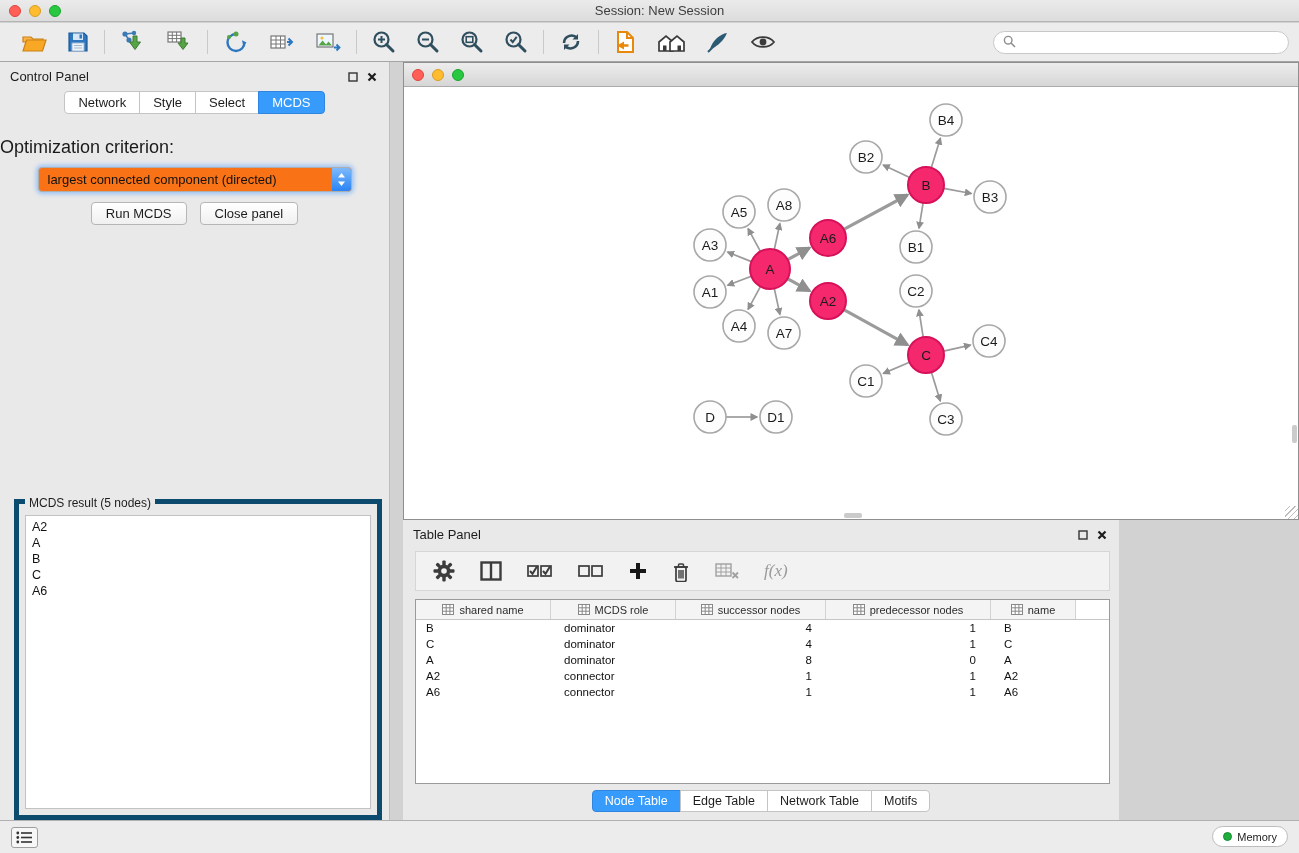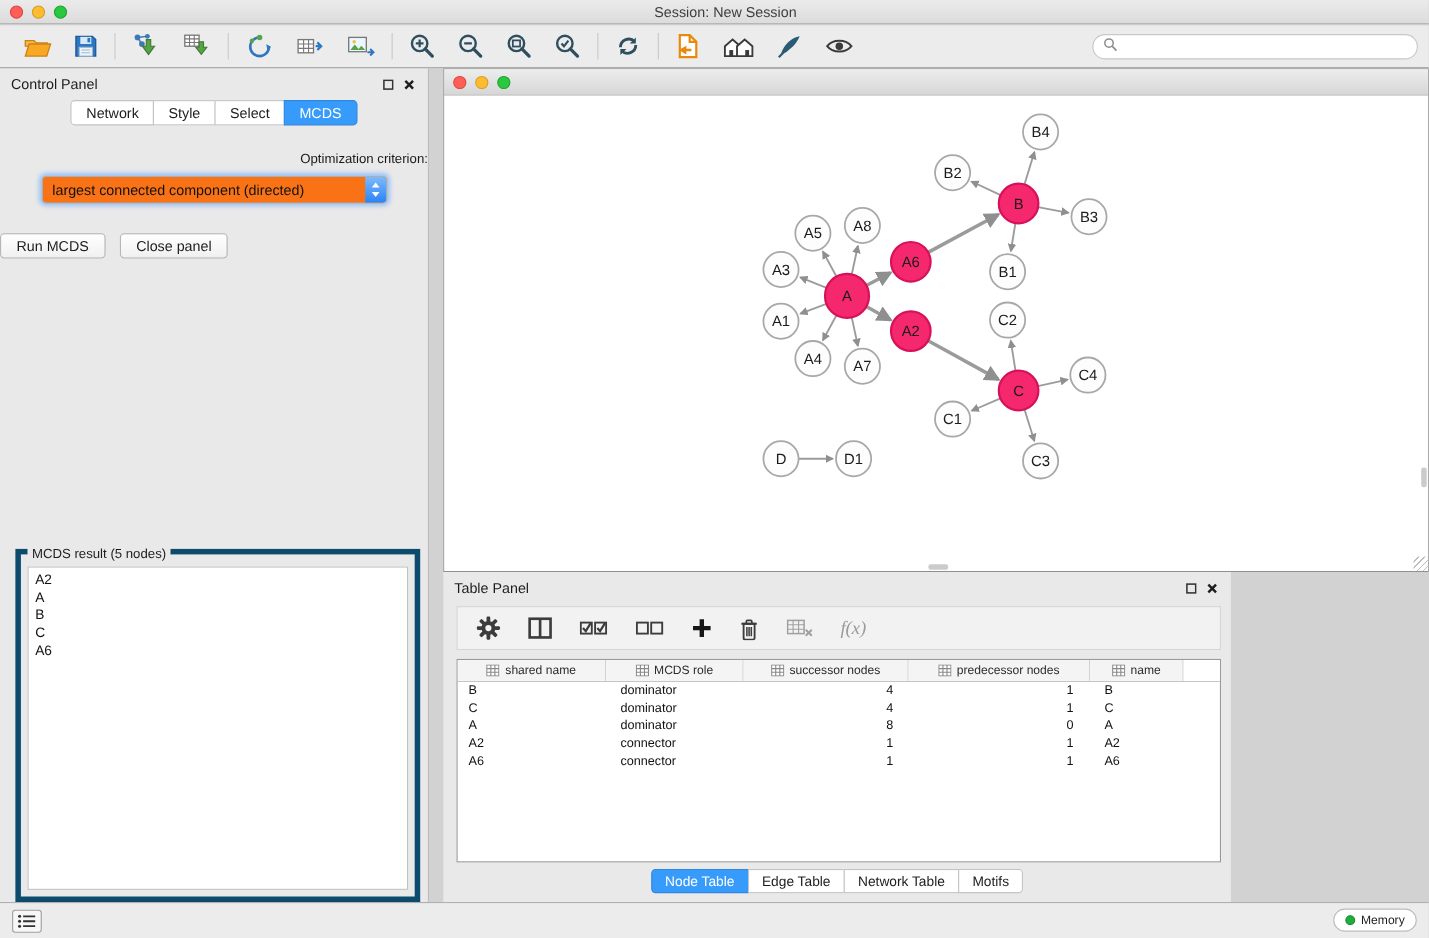--- a/index.html
+++ b/index.html
@@ -35,28 +35,28 @@
   .cp-header, .tp-header { display:flex; align-items:center; gap:9px; padding:7px 12px 0 10px; }
   .panel-title { flex:1; font-size:13px; color:#1d1d1d; }
   .panel-btn { display:inline-flex; cursor:pointer; }
   .cp-tabs { display:flex; justify-content:center; margin-top:7px; }
   .tab { font-size:13px; padding:3px 13px; background:#fff; border:1px solid #c4c4c4;
     margin-left:-1px; color:#1d1d1d; cursor:pointer; white-space:nowrap; }
   .tab:first-child { border-radius:4px 0 0 4px; margin-left:0; }
   .tab:last-child { border-radius:0 4px 4px 0; }
   .tab.selected { background:#379bfc; border-color:#2e86e0; color:#fff; }
   .tab.small { font-size:12.5px; padding:3px 12px; }
-  .opt-label { margin-top:23px; text-align:right; font-size:12px; color:#1a1a1a; }
+  .opt-label { margin-top:23px; text-align:left; font-size:18px; color:#1a1a1a; }
   .dropdown { margin:9px auto 0; width:314px; height:25px; background:#f97316; border:1px solid #aeaeae;
     border-radius:4px; display:flex; align-items:center; cursor:pointer;
     box-shadow:0 0 4px 2px rgba(104,170,255,0.6); }
   .dropdown-text { flex:1; font-size:13px; padding-left:9px; white-space:nowrap; overflow:hidden; color:#111; }
   .dropdown-stepper { width:19px; height:23px; background:linear-gradient(#7db9fb,#2a84f5);
     border-radius:0 3px 3px 0; display:flex; align-items:center; justify-content:center; }
-  .cp-buttons { display:flex; justify-content:flex-start; gap:13px; margin-top:27px; }
+  .cp-buttons { display:flex; justify-content:center; gap:13px; margin-top:10px; }
   .mac-button { font-family:inherit; font-size:13px; color:#1d1d1d;
     background:linear-gradient(#ffffff,#f0f0f0); border:1px solid #b6b6b6; border-radius:4px;
     padding:3px 14px; cursor:pointer; }
   .result-group { position:absolute; left:14px; top:393px; width:368px; height:321px; border:5px solid #0c4a6e;margin-top:44px; }
   .result-legend { position:absolute; top:-8px; left:6px; background:#e9e9e9; padding:0 4px;
     font-size:12px; color:#1d1d1d; }
   .result-list { position:absolute; left:6px; right:6px; top:11px; bottom:6px; background:#fff;
     border:1px solid #c2c2c2; padding:3px 6px; font-size:12.5px; line-height:16px; overflow:auto; color:#111; }
   .result-item { height:16px; }
 

